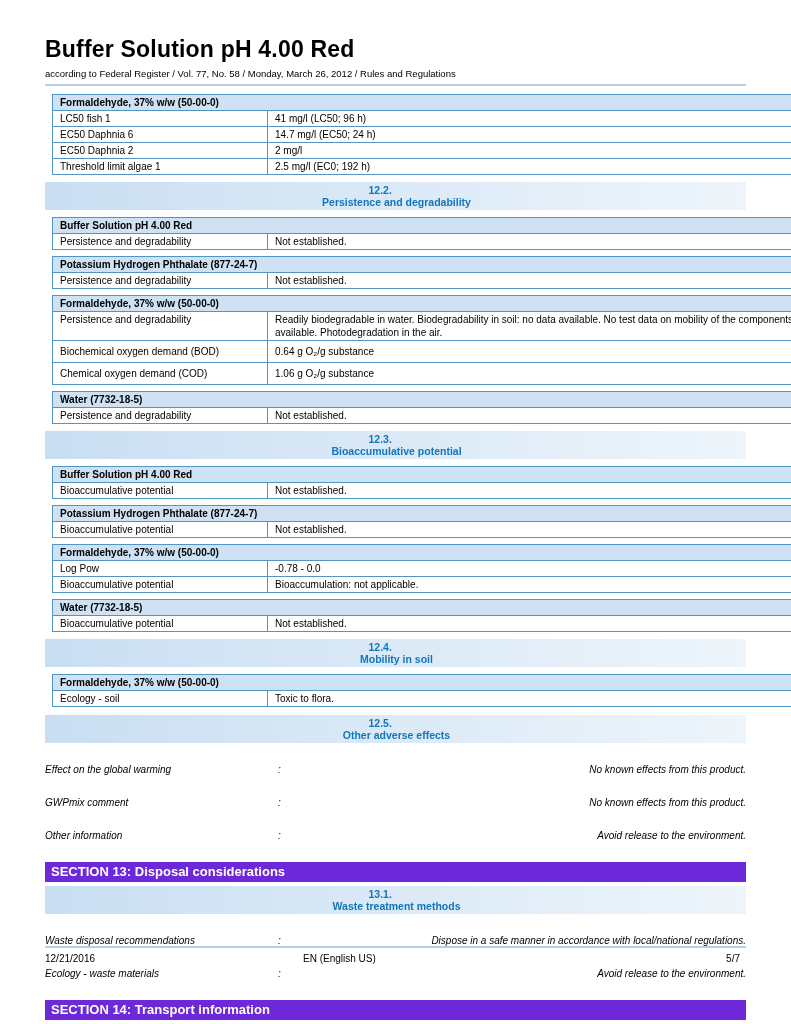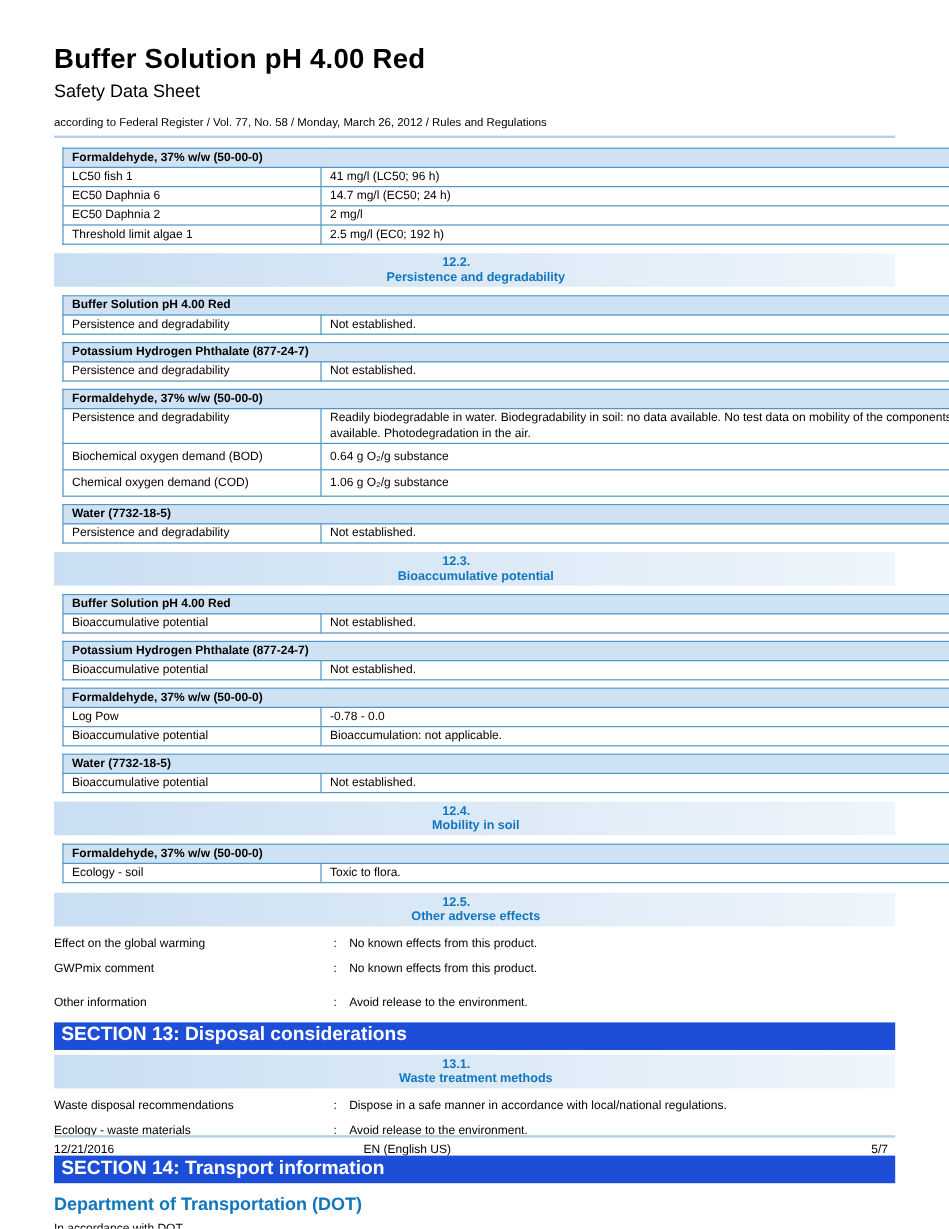--- a/index.html
+++ b/index.html
@@ -31,48 +31,47 @@
 
   .subsec {
     display: flex; align-items: center;
     background: linear-gradient(to right, #c9def2, #eef5fb);
     color: #1176bd; font-weight: bold; font-size: 10.5px;
     padding: 2px 0 2px 2px; margin: 7px 0; flex-direction: column;
   }
   .subsec .num { width: 56px; flex-shrink: 0; }
 
   .secbar {
-    background: #1d4ed8; color: #fff; font-weight: bold;
-    font-size: 16px; padding: 2px 0 3px 6px; margin: 10px 0 4px 0;
-  }
-
-  .kv { display: flex; font-size: 10px; line-height: 13px; margin: 8px 0; }
+    background: #6d28d9; color: #fff; font-weight: bold;
+    font-size: 13px; padding: 2px 0 3px 6px; margin: 10px 0 4px 0;
+  }
+
+  .kv { display: flex; font-size: 10px; line-height: 13px; margin: 20px 0; font-style: italic; }
   .kv .k { width: 233px; flex-shrink: 0; }
   .kv .colon { width: 13px; flex-shrink: 0; }
-  .kv .v { flex: 1; }
+  .kv .v { flex: 1; text-align: right; }
   .kv.gap-above { margin-top: 15px; }
 
   .dot-heading { color: #1176bd; font-weight: bold; font-size: 15px; margin: 9px 0 7px 0; }
   .plain-line { font-size: 10px; margin: 0 0 7px 0; }
 
   .footer {
     position: absolute; left: 45px; right: 45px; top: 946px;
     border-top: 2px solid #b7cfe4; font-size: 10px;
   }
   .footer .date { position: absolute; left: 0; top: 5px; }
   .footer .lang { position: absolute; left: 258px; top: 5px; }
   .footer .page { position: absolute; right: 6px; top: 5px; }
 </style>
 </head>
 <body>
 
 <div class="content">
 
   <h1 class="doc-title">Buffer Solution pH 4.00 Red</h1>
-  <div class="doc-subtitle">Safety Data Sheet</div>
   <div class="doc-meta">according to Federal Register / Vol. 77, No. 58 / Monday, March 26, 2012 / Rules and Regulations</div>
   <div class="top-rule"></div>
 
   <table class="sds-table">
     <tbody>
         <tr class="thead">
       <td colspan="2">Formaldehyde, 37% w/w (50-00-0)</td>
     </tr>
     <tr>
       <td class="c1">LC50 fish 1</td>

